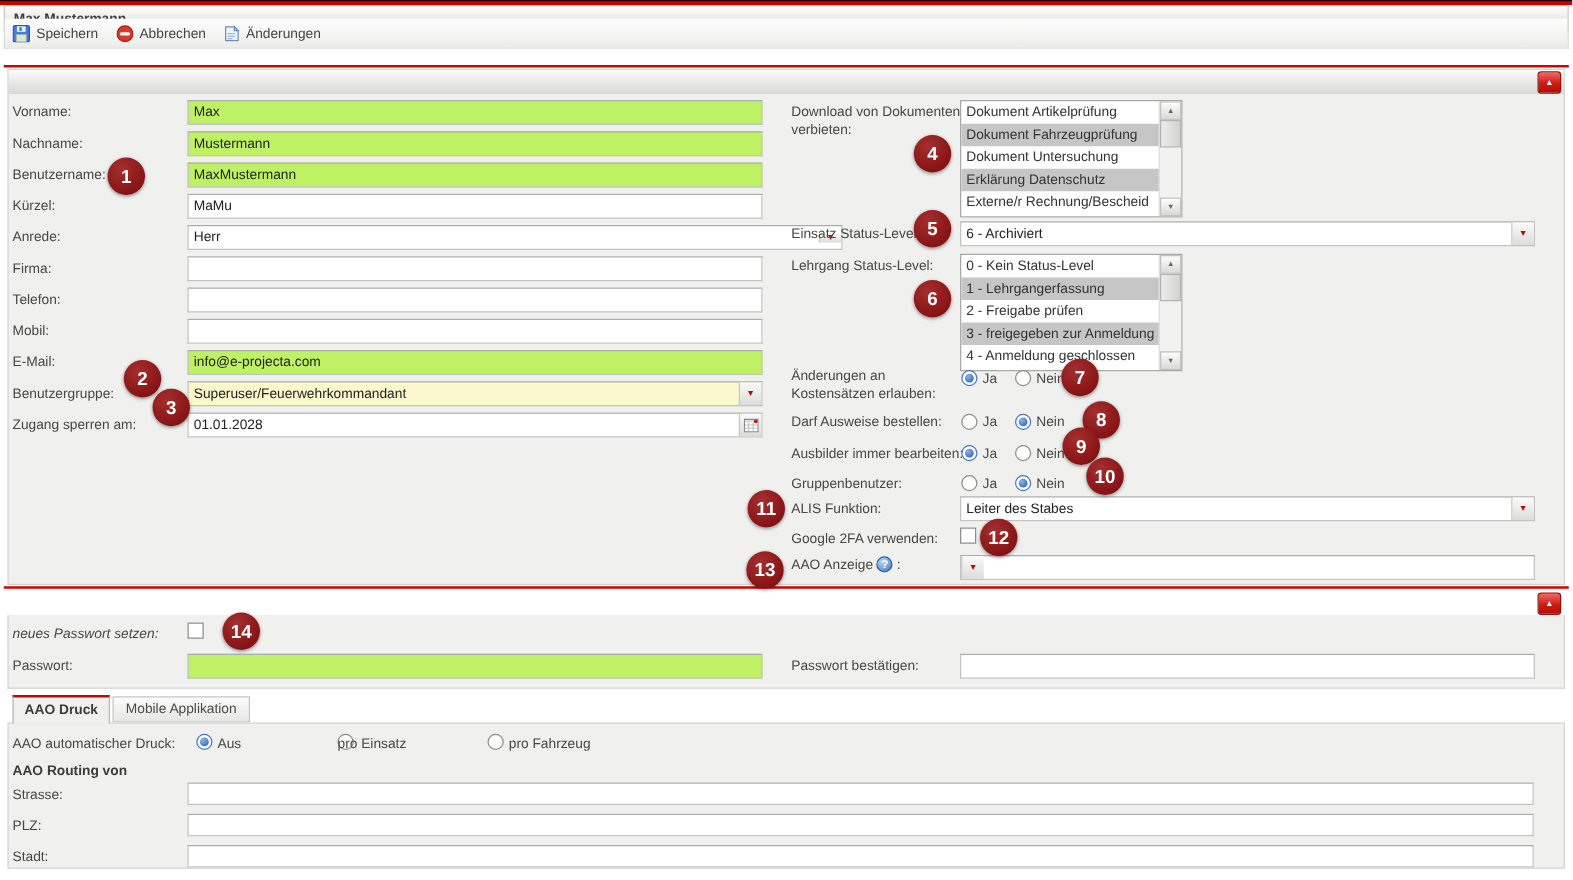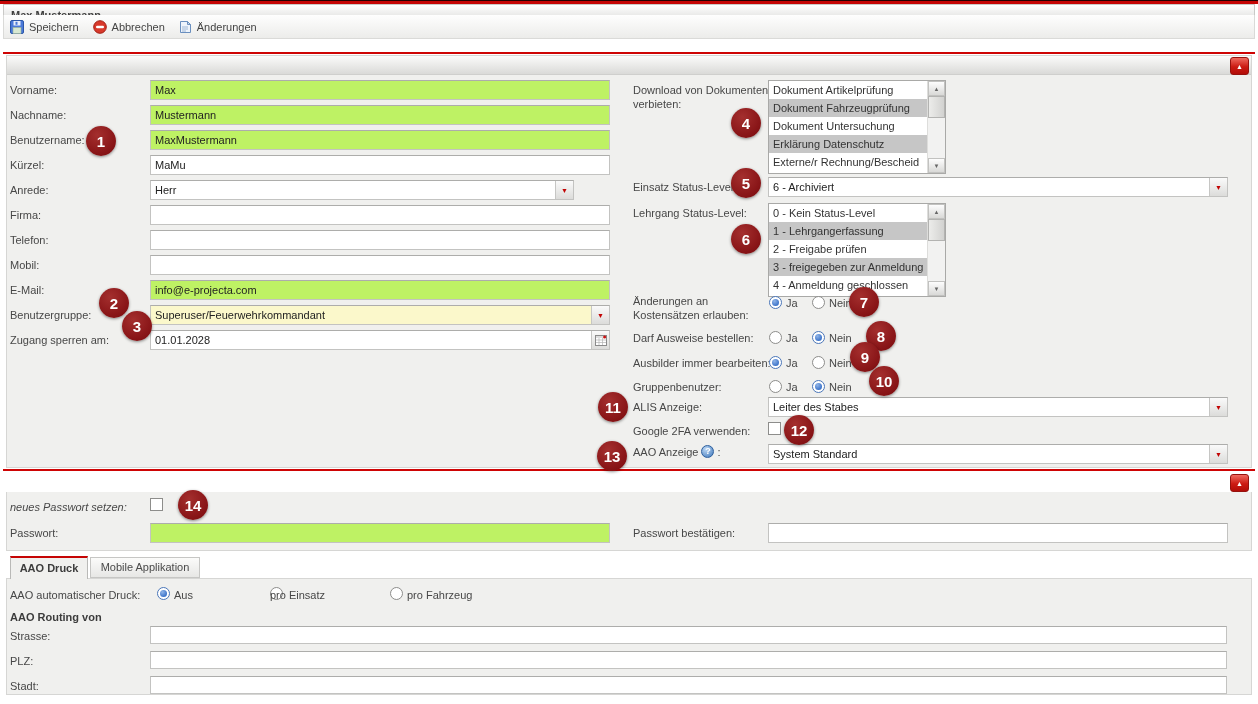--- a/index.html
+++ b/index.html
@@ -119,21 +119,21 @@
   <label class="lbl" style="left:10px;top:109px;">Nachname:</label>
   <input class="inp yellow" style="left: 150px; top: 105px; width: 460px;" value="Mustermann">
 
   <label class="lbl" style="left:10px;top:134px;">Benutzername:</label>
   <input class="inp yellow" style="left: 150px; top: 130px; width: 460px;" value="MaxMustermann">
 
   <label class="lbl" style="left:10px;top:159px;">Kürzel:</label>
   <input class="inp" style="left: 150px; top: 155px; width: 460px;" value="MaMu">
 
   <label class="lbl" style="left:10px;top:184px;">Anrede:</label>
-  <div class="combo" style="left:150px;top:180px;width:424px;">
+  <div class="combo" style="left:150px;top:180px;width:524px;align-items:center;">
     <span class="val">Herr</span>
     <span class="trig"></span>
   </div>
 
   <label class="lbl" style="left:10px;top:209px;">Firma:</label>
   <input class="inp" style="left: 150px; top: 205px; width: 460px;" value="">
 
   <label class="lbl" style="left:10px;top:234px;">Telefon:</label>
   <input class="inp" style="left: 150px; top: 230px; width: 460px;" value="">
 
@@ -216,36 +216,35 @@
   <label class="lbl" style="left:786px;top:357px;">Ja</label>
   <span class="radio" style="left:812px;top:356px;"></span>
   <label class="lbl" style="left:829px;top:357px;">Nein</label>
 
   <label class="lbl" style="left:633px;top:381px;">Gruppenbenutzer:</label>
   <span class="radio" style="left:769px;top:380px;"></span>
   <label class="lbl" style="left:786px;top:381px;">Ja</label>
   <span class="radio on" style="left:812px;top:380px;"></span>
   <label class="lbl" style="left:829px;top:381px;">Nein</label>
 
-  <label class="lbl" style="left:633px;top:401px;">ALIS Anzeige:</label>
+  <label class="lbl" style="left:633px;top:401px;">ALIS Funktion:</label>
   <div class="combo" style="left:768px;top:397px;width:460px;">
     <span class="val">Leiter des Stabes</span>
     <span class="trig"></span>
   </div>
 
   <label class="lbl" style="left:633px;top:425px;">Google 2FA verwenden:</label>
   <span class="check" style="left:768px;top:422px;"></span>
 
   <div class="lbl" style="left:633px;top:445px;display:flex;align-items:center;gap:3px;">
     <span>AAO Anzeige</span>
     <span class="help"></span>
     <span>:</span>
   </div>
   <div class="combo" style="left:768px;top:444px;width:460px;">
-    <span class="val">System Standard</span>
     <span class="trig"></span>
   </div>
 
   <div class="abs redline" style="left:3px;top:469px;width:1252px;"></div>
   <div class="abs hdrbar" style="left:6px;top:471px;width:1246px;height:21px;background:linear-gradient(#fbfbfa,#dadad8);margin-top:24px;">
     <span>Passwort</span>
   </div>
   <div class="abs colbtn" style="left:1230px;top:474px;"></div>
   <div class="abs" style="left:6px;top:492px;width:1246px;height:59px;background:#f0f0ee;border:1px solid #d6d6d4;border-top:none;box-sizing:border-box;"></div>
 

